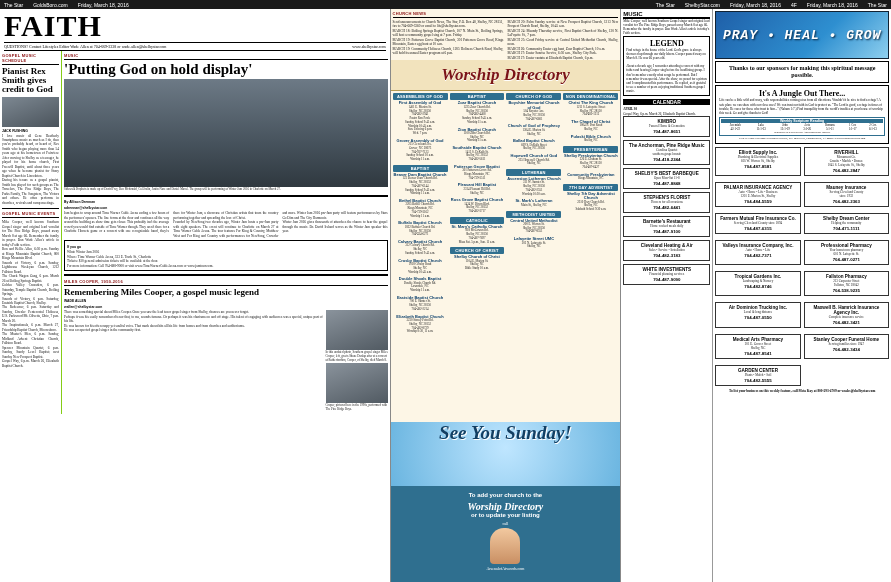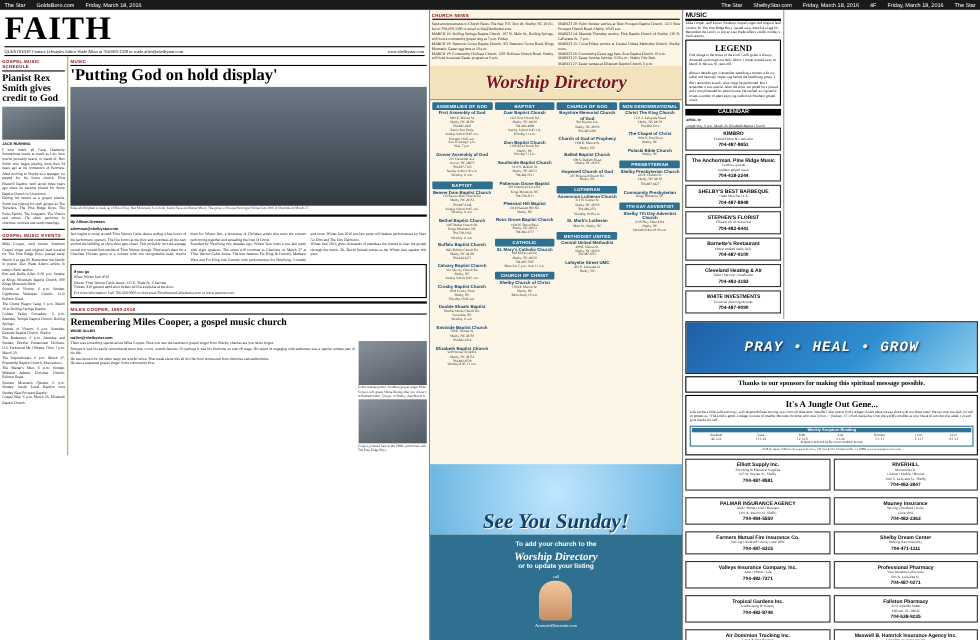--- a/index.html
+++ b/index.html
@@ -34,29 +34,29 @@
   
   .mid{width:230px;background:#fdf6e6;border-right:1px solid #888;position:relative;}
   .wd-head{height:30px;background:#f2e3bd;display:flex;align-items:center;justify-content:center;border-bottom:1px solid #b59a52;}
   .wd-title{font-family:"Liberation Serif",serif;font-style:italic;font-weight:bold;font-size:17px;color:#7b1417;text-shadow:0 1px 0 #fff;}
   .wd-body{display:flex;padding:2px 2px 0;gap:2px;}
   .wd-col{flex:1;}
   .wd-cat{background:#2f6f8f;color:#fff;font-family:"Liberation Sans",sans-serif;font-size:4px;font-weight:bold;text-align:center;padding:1px 0;letter-spacing:.2px;border-radius:1px;margin-bottom:1px;}
   .wd-ch{margin-bottom:3px;text-align:center;}
   .wd-ch .nm{font-family:"Liberation Sans",sans-serif;font-size:4px;font-weight:bold;color:#0b3f6b;line-height:1.1;}
   .wd-ch .det{font-size:3px;line-height:1.25;color:#222;}
-  .seeyou{position:absolute;left:0;right:0;bottom:96px;height:64px;background:radial-gradient(circle at 50% 40%,#bfe6ff,#6ab5e0);display:flex;align-items:flex-end;justify-content:center;}
+  .seeyou{position:absolute;left:0;right:0;bottom:96px;height:64px;background:radial-gradient(circle at 50% 40%,#bfe6ff,#6ab5e0);display:flex;align-items:flex-start;justify-content:center;}
   .seeyou span{font-family:"Liberation Serif",serif;font-style:italic;font-weight:bold;font-size:19px;color:#123f63;text-shadow:1px 1px 0 #fff;}
   .addbox{position:absolute;left:0;right:0;bottom:0;height:96px;background:#2f6f8f;color:#fff;text-align:center;padding-top:6px;box-sizing:border-box;}
   .addbox h3{font-family:"Liberation Sans",sans-serif;font-size:6px;margin:0 0 2px;line-height:1.2;}
   .addbox .wdname{font-family:"Liberation Serif",serif;font-style:italic;font-size:10px;font-weight:bold;}
   .addbox .phone{font-family:"Liberation Sans",sans-serif;font-weight:bold;font-size:9px;margin-top:4px;}
   .hands{width:30px;height:36px;margin:2px auto 0;background:linear-gradient(180deg,#f2c9a0,#c98f63);border-radius:14px 14px 4px 4px;}
   
-  .right{width:270px;background:#fff;display:flex;flex-direction:column;}
+  .right{width:270px;background:#fff;display:flex;}
   .rcolA{width:92px;border-right:1px solid #999;box-sizing:border-box;padding:2px;}
   .rcolB{flex:1;box-sizing:border-box;padding:2px;}
   .banner{height:46px;background:linear-gradient(135deg,#1f5fa8,#2e8fd0 60%,#8fd0ef);border:1px solid #123;display:flex;align-items:center;justify-content:center;}
   .banner span{font-family:Liberation Mono, monospace;font-style:italic;font-weight:bold;color:#fff;font-size:13px;letter-spacing:1px;text-shadow:1px 1px 2px #04233f;}
   .adbox{border:1px solid #333;margin-bottom:3px;padding:2px;text-align:center;box-sizing:border-box;}
   .adbox .an{font-family:"Liberation Sans",sans-serif;font-weight:bold;font-size:4.6px;line-height:1.1;}
   .adbox .ad{font-size:3.2px;line-height:1.25;color:#222;}
   .adbox .ap{font-family:"Liberation Sans",sans-serif;font-weight:bold;font-size:4.4px;margin-top:1px;}
   .music-head{font-family:"Liberation Sans",sans-serif;font-size:6px;font-weight:bold;border-bottom:2px solid #000;}
   .mini{font-size:3.2px;line-height:1.3;}
@@ -141,21 +141,21 @@
           <div style="border:1px solid #000;padding:2px;margin-top:2px;">
             <div class="byline">If you go</div>
             <div class="tiny" style="white-space:pre-line">What: Winter Jam 2016
 Where: Time Warner Cable Arena, 333 E. Trade St., Charlotte
 Tickets: $10 general admission tickets will be available at the door.
 For more information: Call 704-688-9000 or visit www.TimeWarnerCableArena.com or www.jamtour.com.</div>
           </div>
 
           <div class="hr-thick"></div>
           <div class="kicker">MILES COOPER, 1950-2016</div>
-          <div class="hl">Remembering Miles Cooper, a gospel music church</div>
+          <div class="hl">Remembering Miles Cooper, a gospel music legend</div>
           <div class="byline">WADE ALLEN</div>
           <div class="byline">wallen@shelbystar.com</div>
           <div style="display:flex;gap:3px;">
             <div style="flex:1">
               <div class="tiny">There was something special about Miles Cooper. Once you saw the lead tenor gospel singer from Shelby, chances are you never forgot.</div>
               <div class="tiny">Perhaps it was his easily remembered tenor that, to me, sounds famous. Or perhaps it was his charisma on and off stage. His talent of engaging with audiences was a special, unique part of his life.</div>
               <div class="tiny">He was known for his often raspy yet soulful voice. That made about hits all his life from homes and from churches and auditoriums.</div>
               <div class="tiny">He was a respected gospel singer in the community first.</div>
             </div>
             <div style="width:62px">
@@ -483,21 +483,21 @@
       <div class="rcolB">
         <div class="banner">
           <span>PRAY • HEAL • GROW</span>
         </div>
 
         <div style="border:1px solid #000;margin:2px 0;padding:3px;text-align:center;">
           <div style="font-size:6px;font-weight:bold;line-height:1.2">Thanks to our sponsors for making this spiritual message possible.</div>
         </div>
 
         <div style="border:1px solid #000;padding:3px;margin-bottom:3px;">
-          <div style="font-family:'Liberation Serif',serif;font-weight:bold;font-size:8px;text-align:center;">It's A Jungle Out Gene...</div>
+          <div style="font-family:'Liberation Serif',serif;font-weight:bold;font-size:8px;text-align:center;">It's A Jungle Out There...</div>
           <div class="mini">Life can be a little wild and crazy, with responsibilities coming at us from all directions. Wouldn't it be nice to find a refuge? A safe place we can share with our close ones? We can trust our faith in God to protect us. "The Lord is good, a refuge in times of trouble; He cares for those who trust in him..." (Nahum 1:7.) Find tranquility from the world's troubles at your house of worship this week. Go and give thanks to God!</div>
           <div class="scrip">
             <div class="scrip-h">Weekly Scripture Reading</div>
             <table>
               <tbody>
                   <tr>
                 <td>Jeremiah</td>
                 <td>Luke</td>
                 <td>John</td>
                 <td>Acts</td>

